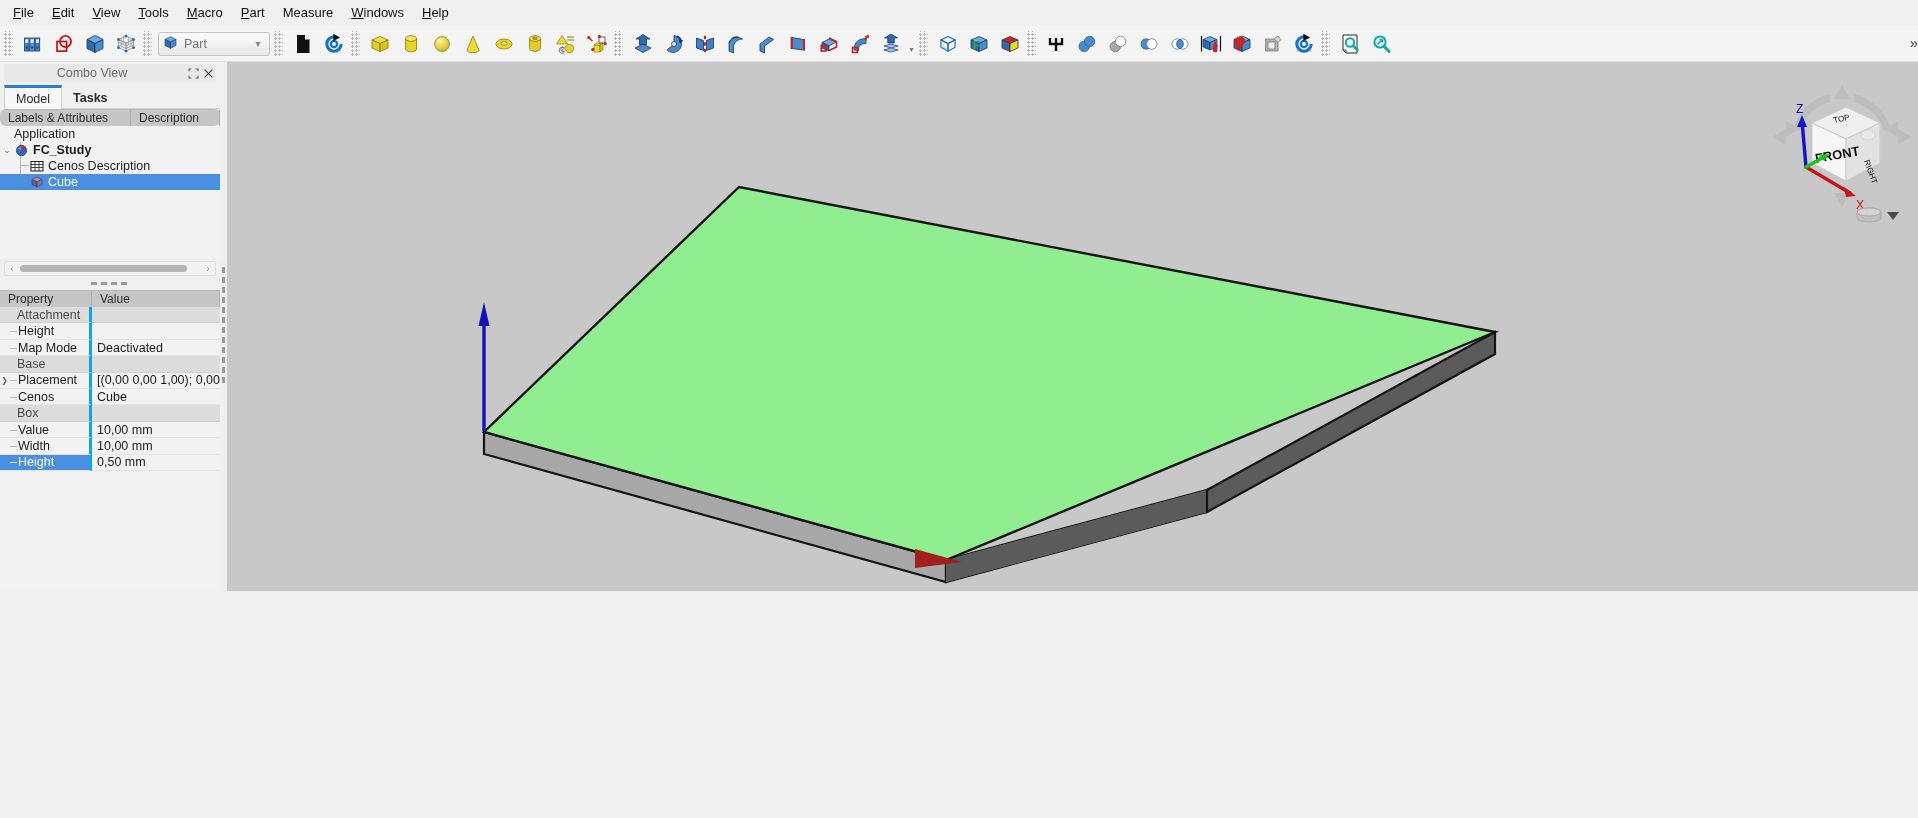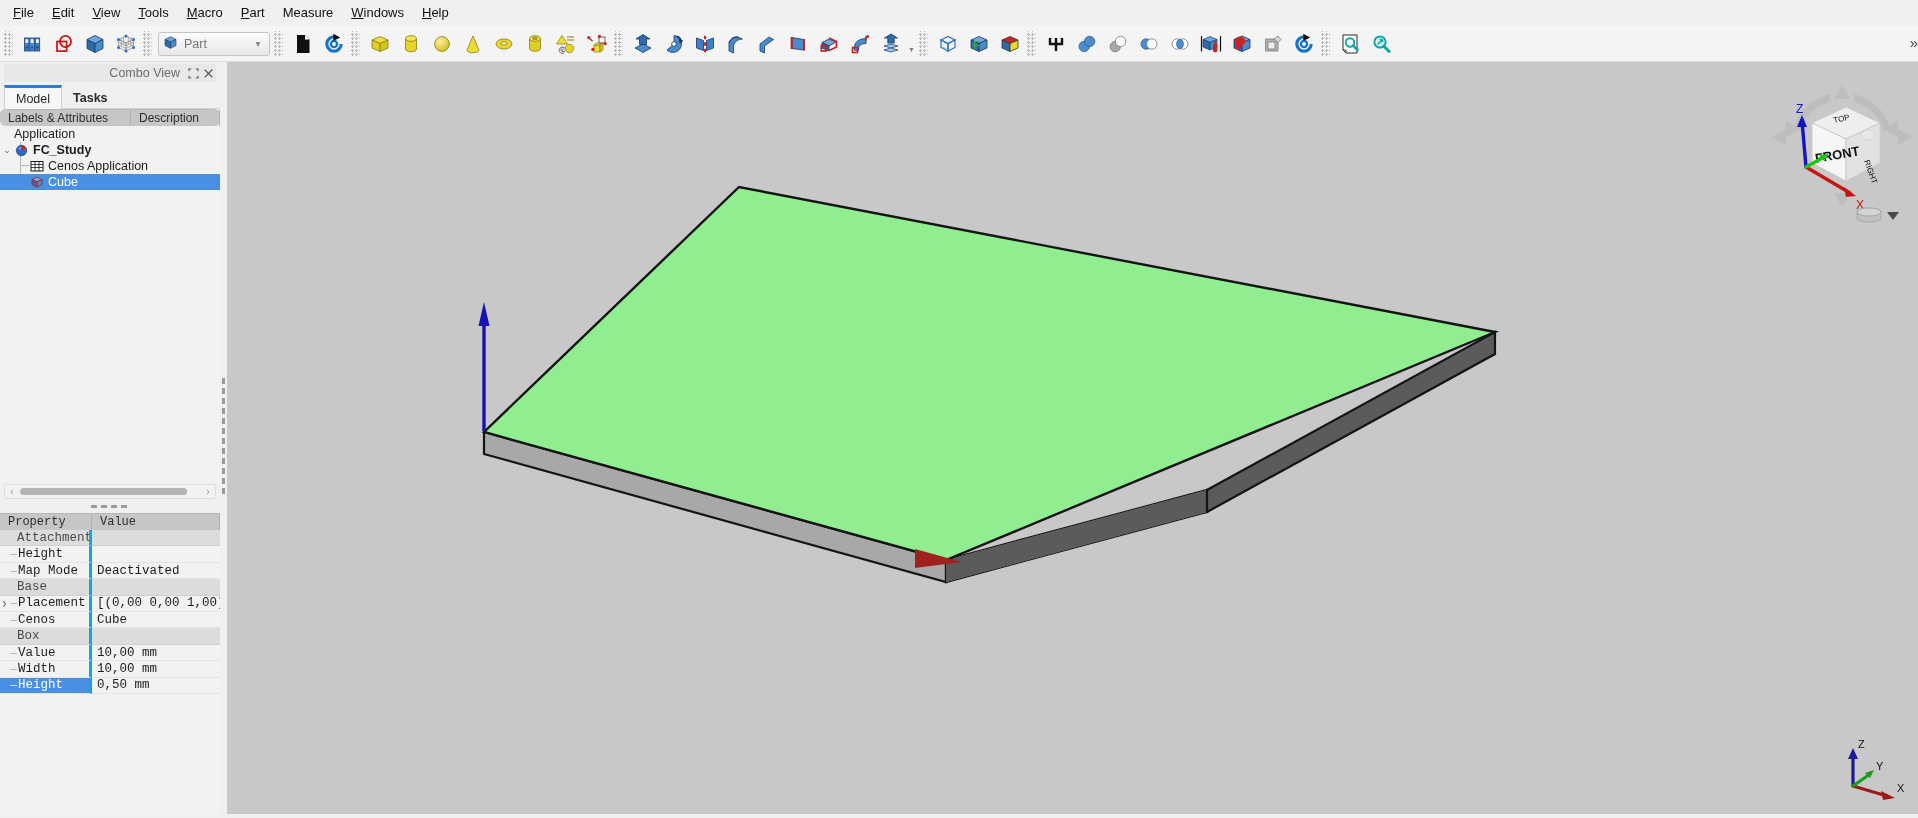--- a/index.html
+++ b/index.html
@@ -6,21 +6,21 @@
   * { box-sizing: border-box; }
   html, body {
     margin: 0; padding: 0;
     width: 1918px; height: 818px;
     overflow: hidden;
     font-family: "Liberation Sans", sans-serif;
     font-size: 12.5px;
     color: #1c1c1c;
     background: #f0f0f0;
   }
-  #app { width: 1918px; height: 814px; position: relative; background: #f0f0f0; display: flex; flex-direction: column; }
+  #app { width: 1918px; height: 591px; position: relative; background: #f0f0f0; display: flex; flex-direction: column; }
 
   
   .menubar {
     height: 26px; flex: 0 0 26px;
     display: flex; align-items: center;
     background: #f0f0f0;
     padding-left: 4px;
   }
   .menu-item {
     padding: 4px 9px 5px 9px;
@@ -89,21 +89,21 @@
     min-height: 0;
   }
   .dock-title {
     height: 18px; flex: 0 0 18px;
     background: #e8e8e8;
     display: flex; align-items: center;
     margin: 2px 4px 0 4px;
     position: relative;
   }
   .dock-title-text {
-    flex: 1 1 auto; text-align: right;
+    flex: 1 1 auto; text-align: center;
     font-size: 12.5px; color: #6e6e6e;
     padding-right: 6px;
   }
   .dock-btn { width: 15px; height: 15px; display:flex; align-items:center; justify-content:center; color:#5a5a5a; cursor:default; }
 
   .tabsrow {
     height: 24px; flex: 0 0 24px;
     display: flex; align-items: flex-end;
     margin: 3px 0 0 4px;
     position: relative;
@@ -193,21 +193,21 @@
     height: 14px; flex: 0 0 14px;
     display:flex; align-items:center; justify-content:center;
     cursor: row-resize;
   }
   .splitter-h .dots {
     width: 38px; height: 3px;
     background-image: repeating-linear-gradient(to right, #9a9a9a 0 6px, transparent 6px 10px);
   }
 
   
-  .propwrap { flex: 0 0 auto; display:flex; flex-direction:column; min-height:0;font-family:Liberation Mono, monospace; }
+  .propwrap { flex: 0 0 auto; display:flex; flex-direction:column; min-height:0; }
   .prop-header {
     display:flex; height:17px; flex:0 0 17px;
     background:#c6c6c6;
     border-top:1px solid #b8b8b8;
     font-size:12px; color:#2c2c2c;
   }
   .prop-header .ph { display:flex; align-items:center; padding-left:8px; border-right:1px solid #b0b0b0; cursor:default; }
   .proplist { background:#f2f2f2; flex: 1 1 auto; overflow:hidden; }
   .prop-row { display:flex; height:16.4px; align-items:stretch; font-size:12.5px; cursor:default; }
   .prop-row .pname {
@@ -701,21 +701,21 @@
           <div style="width:15px;flex:0 0 15px"></div>
           <div class="ticon">
             <svg width="14" height="14" viewBox="0 0 14 14">
               <rect x="1" y="2.5" width="12" height="9.5" fill="#fcfcfc" stroke="#1a1a1a" stroke-width="1"></rect>
               <g stroke="#1a1a1a" stroke-width="0.8">
                 <path d="M1,5.5 L13,5.5 M1,8.5 L13,8.5"></path>
                 <path d="M5,2.5 L5,12 M9,2.5 L9,12"></path>
               </g>
             </svg>
           </div>
-          <div class="tlabel">Cenos Application</div>
+          <div class="tlabel">Cenos Description</div>
         </div>
 
         <div class="tree-row selected">
           <div class="twisty"></div>
           <div style="width:15px;flex:0 0 15px"></div>
           <div class="ticon">
             <svg width="14" height="14" viewBox="0 0 14 14">
               <polygon points="2,4.5 7,2 12,4.5 7,7" fill="#6fa8dc" stroke="#b02020" stroke-width="0.8"></polygon>
               <polygon points="2,4.5 7,7 7,12 2,9.5" fill="#2f6bab" stroke="#b02020" stroke-width="0.8"></polygon>
               <polygon points="12,4.5 7,7 7,12 12,9.5" fill="#4a8ccb" stroke="#b02020" stroke-width="0.8"></polygon>

